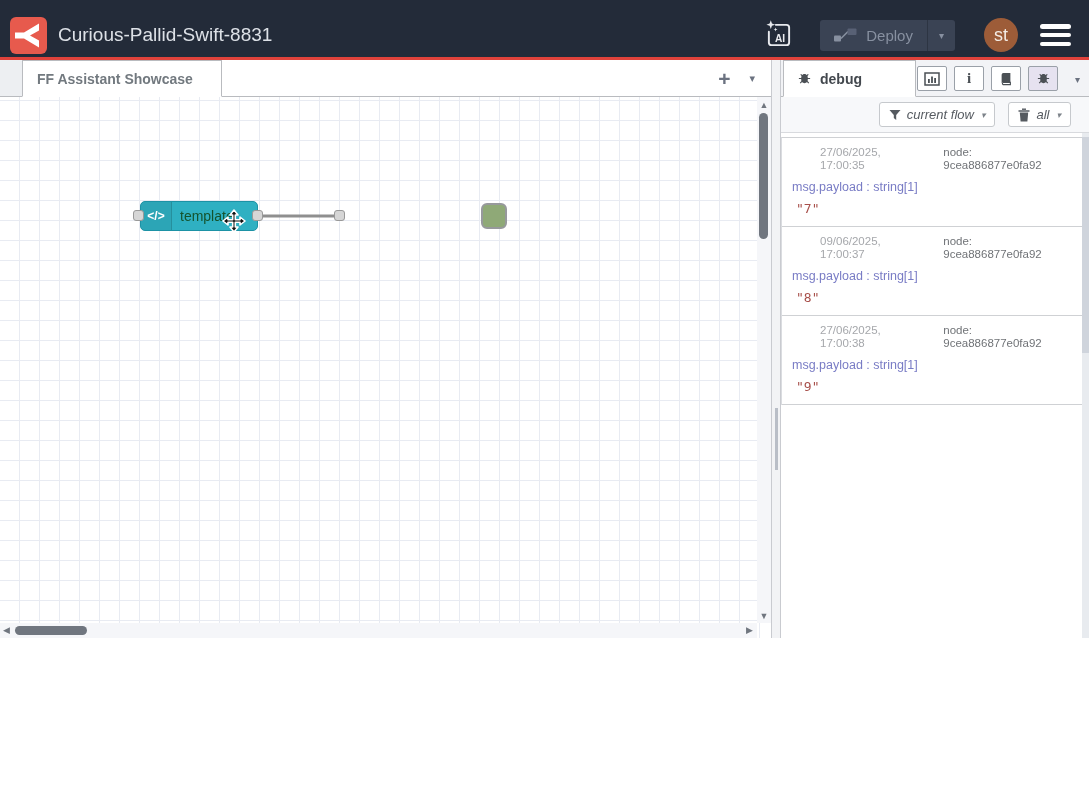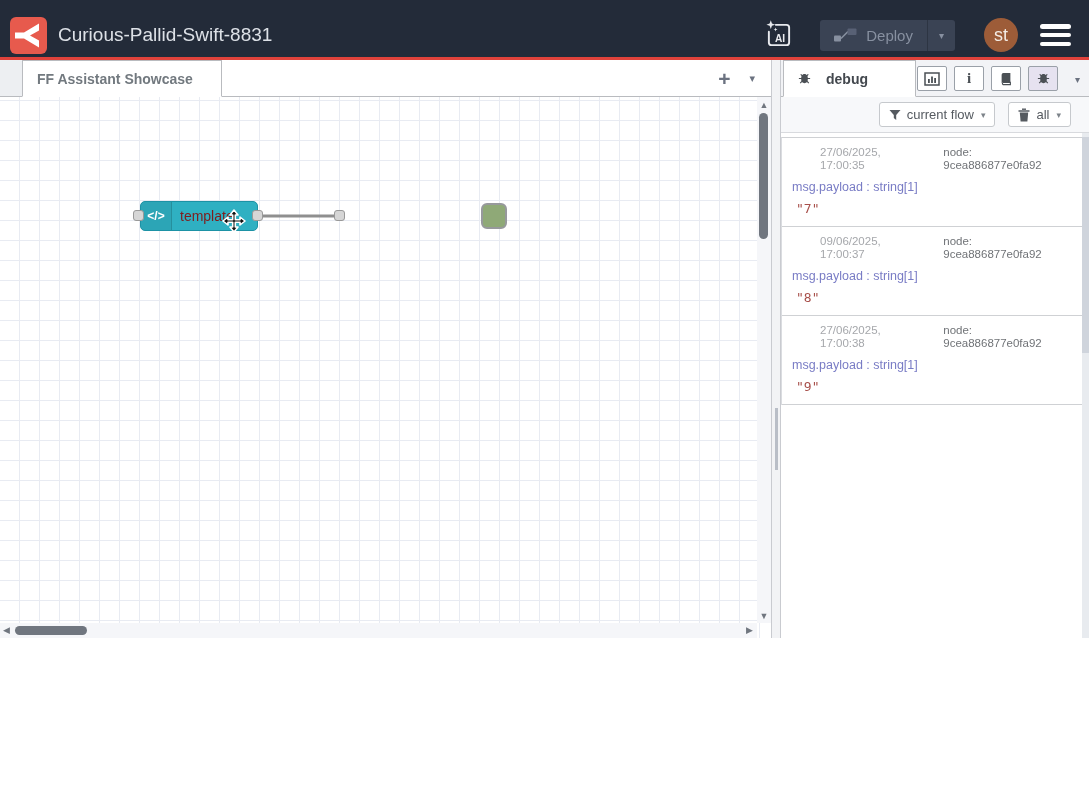--- a/index.html
+++ b/index.html
@@ -48,21 +48,21 @@
   .canvas > * { position:absolute; }
 
   .wire-layer { left:0; top:0; width:771px; height:693px; pointer-events:none; }
 
   .node { height:30px; border-radius:5px; display:flex; align-items:center; }
   .node-template { left:140px; top:104px; width:118px; background:#2fb0c2; border:1px solid #1d92a5; }
   .node-template .node-icon-sec { width:31px; height:28px; background:rgba(0,0,0,0.06);
       border-right:1px solid rgba(0,0,0,0.14); border-radius:4px 0 0 4px;
       display:flex; align-items:center; justify-content:center;
       color:#fff; font-weight:bold; font-size:12px; }
-  .node-template .node-label { padding-left:8px; color:#7f1d1d; font-size:14px; }
+  .node-template .node-label { padding-left:8px; color:#14532d; font-size:14px; }
 
   .node-debug { left:340px; top:104px; width:138px; background:#8fa977; border:1px solid #71895c; }
   .node-debug .node-label { flex:1; padding-left:15px; color:#2c3a26; font-size:14px; }
   .node-debug .node-icon-sec { width:28px; height:28px; border-left:1px solid rgba(0,0,0,0.14);
       display:flex; align-items:center; justify-content:center; border-radius:0 4px 4px 0; }
 
   .debug-toggle { left:481px; top:106px; width:26px; height:26px; border-radius:6px;
                   background:#8fa977; border:2px solid #97999c; }
 
   .port { width:11px; height:11px; background:#d6d6d6; border:1px solid #999; border-radius:3px; }
@@ -86,31 +86,31 @@
   .separator { width:10px; background:#f2f3f5; border-left:1px solid #c9cbd0; border-right:1px solid #c9cbd0;
                position:relative; cursor:col-resize; }
   .sep-grip { position:absolute; left:3px; top:348px; width:3px; height:62px; background:#b9bec7; }
 
   
   .sidebar { width:308px; background:#fff; position:relative; }
   .side-tabbar { height:37px; background:#f2f3f6; position:relative; display:flex; align-items:center; }
   .side-tabbar::after { content:""; position:absolute; left:0; right:0; bottom:0; height:1px; background:#b9bbbf; }
   .debug-tab { position:relative; z-index:1; width:133px; height:37px; margin-left:2px; background:#fff;
                border:1px solid #b9bbbf; border-bottom:1px solid #fff;
-               display:flex; align-items:center; gap:14px; padding-left:13px;
+               display:flex; align-items:center; gap:8px; padding-left:13px;
                color:#43484e; font-weight:bold; font-size:14px; }
   .side-tab-buttons { display:flex; gap:7px; margin-left:auto; margin-right:31px; }
   .icon-btn { width:30px; height:25px; background:#fff; border:1px solid #9aa0a8; border-radius:2px;
               display:flex; align-items:center; justify-content:center; color:#4b5055; cursor:pointer; }
   .icon-btn.active { background:#e6e2f0; }
   .info-glyph { font-family:"Liberation Serif", serif; font-weight:bold; font-size:15px; line-height:1; }
   .side-tab-caret { position:absolute; right:9px; top:14px; font-size:10px; color:#6b7280; z-index:1; cursor:pointer; }
 
   .side-toolbar { height:36px; background:#f7f8fa; border-bottom:1px solid #d8dade;
-                  display:flex; align-items:center; justify-content:flex-end; gap:13px; padding-right:18px; }
+                  display:flex; align-items:center; justify-content:flex-end; gap:13px; padding-right:18px;font-style:italic; }
   .tool-btn { height:25px; background:#fff; border:1px solid #c6c9cd; border-radius:3px;
               display:flex; align-items:center; gap:6px; padding:0 9px;
               color:#555a60; font-size:13px; cursor:pointer; }
   .tool-btn .caret { font-size:9px; color:#7d838a; margin-left:1px; }
 
   .msg-list { margin-top:4px; width:301px; border-top:1px solid #cfd1d4; border-left:1px solid #dadce0; }
   .msg { border-bottom:1px solid #cfd1d4; padding:8px 10px 10px; background:#fff; }
   .msg-meta { display:flex; gap:16px; font-size:11.5px; line-height:13px; }
   .msg-ts { color:#a5a7ab;margin-left:28px; }
   .msg-node { color:#707377; }

